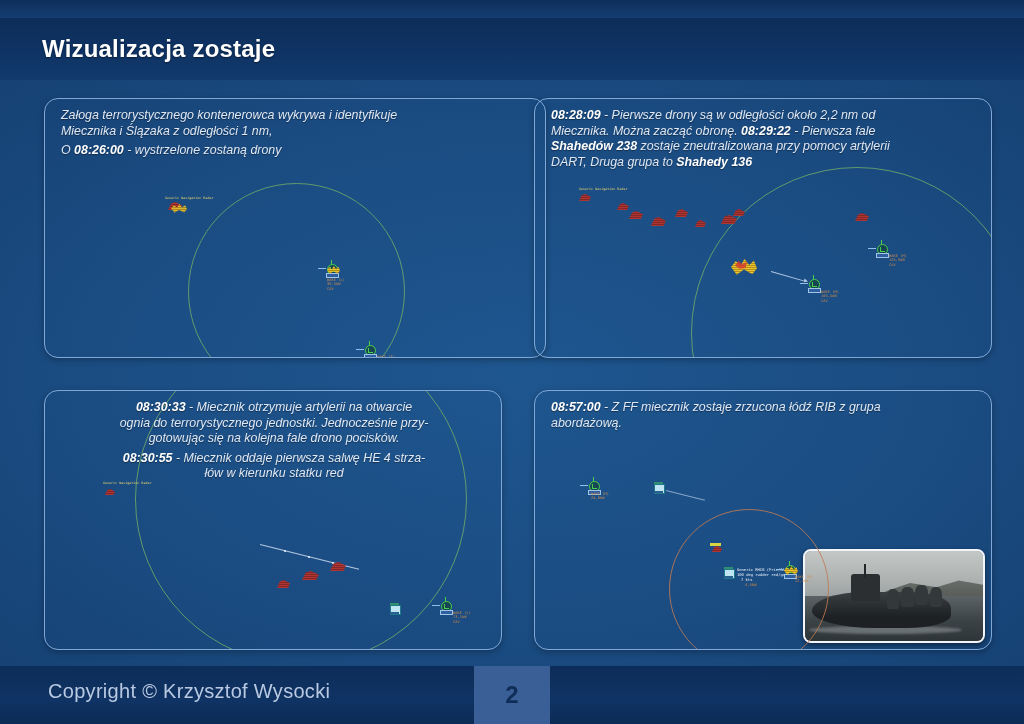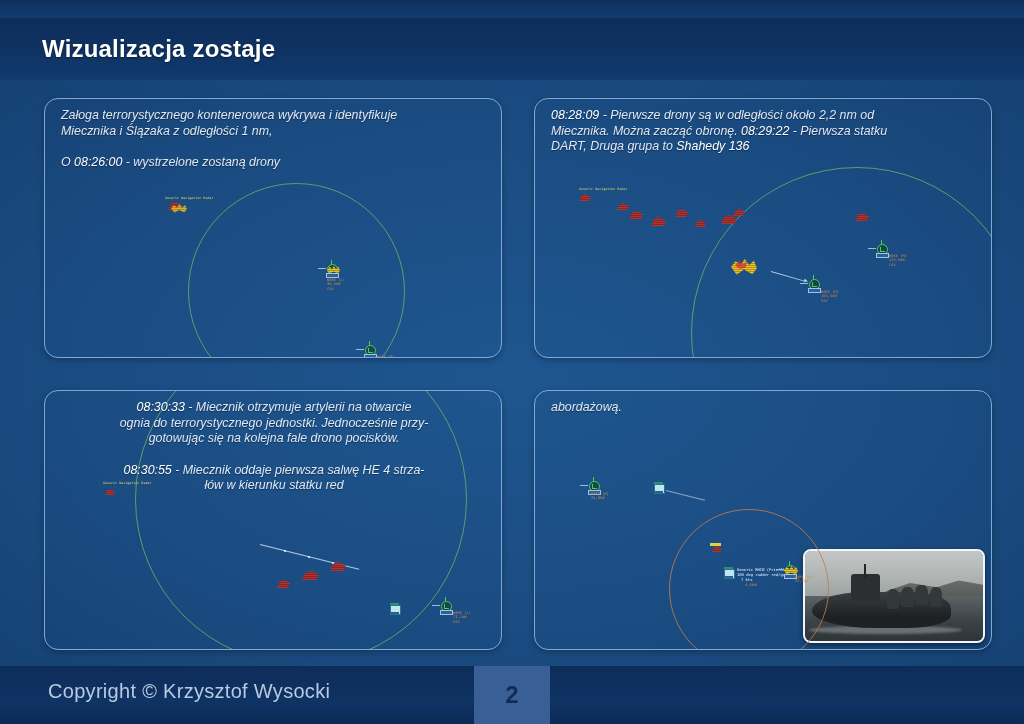--- a/index.html
+++ b/index.html
@@ -48,34 +48,34 @@
   .footer-pagenum{color:#0f2d57;font-size:24px;font-weight:bold;}
   
   .panel{
     position:absolute;
     border:1px solid #7fa8d8;
     border-radius:14px;
     background:linear-gradient(160deg,#1b4c86 0%,#1a4madd 0%,#17467c 40%,#143e70 100%);
     box-shadow:0 2px 6px rgba(0,0,0,.28);
     overflow:hidden;
   }
-  #panel-1{left:44px;top:98px;width:456px;height:258px;}
+  #panel-1{left:44px;top:98px;width:456px;height:258px;padding-left:44px;}
   #panel-2{left:534px;top:98px;width:456px;height:258px;}
   #panel-3{left:44px;top:390px;width:456px;height:258px;}
   #panel-4{left:534px;top:390px;width:456px;height:258px;}
   .caption{
     position:absolute;left:16px;right:14px;top:9px;
     color:#dfe8f4;font-size:12.4px;line-height:15.6px;
     font-style:italic;
     text-shadow:0 1px 1px rgba(0,0,0,.4);
     z-index:6;
   }
-  .caption b{font-weight:normal;font-style:italic;color:#ffffff;text-align:right;}
+  .caption b{font-weight:bold;font-style:italic;color:#ffffff;text-align:right;}
   .cap-center{text-align:center;}
-  .cap-line2{margin-top:16px;}
+  .cap-line2{margin-top:4px;}
   
   .scene{position:absolute;inset:0;z-index:2;}
   .range-circle{
     position:absolute;border-radius:50%;
     border:1px solid #6fa86a;
     opacity:.85;
   }
   .range-circle.orange{border-color:#c07a52;}
   
   .glyph{position:absolute;}
@@ -265,21 +265,24 @@
     </div>
   </div>
 </div>
 
 <div class="panel" id="panel-2">
   <div class="caption">
     <div>
       <b>08:28:09</b><span> - Pierwsze drony są w odległości około 2,2 nm od</span>
     </div>
     <div>
-      <span>Miecznika. Można zacząć obronę. </span><b>08:29:22</b><span> - Pierwsza statku</span>
+      <span>Miecznika. Można zacząć obronę. </span><b>08:29:22</b><span> - Pierwsza fale</span>
+    </div>
+    <div>
+      <b>Shahedów 238</b><span> zostaje zneutralizowana przy pomocy artylerii</span>
     </div>
     <div>
       <span>DART, Druga grupa to </span><b>Shahedy 136</b>
     </div>
   </div>
 
   <div class="scene">
     <div class="range-circle" style="left:156px;top:68px;width:330px;height:330px;"></div>
 
     <div class="glyph" style="left:42px;top:94px;">
@@ -381,20 +384,23 @@
       </div>
       <div class="lbl o" style="left:14px;top:12px;">WAKE (L)
 73,1kW
 CAV</div>
     </div>
   </div>
 </div>
 
 <div class="panel" id="panel-4">
   <div class="caption">
+    <div>
+      <b>08:57:00</b><span> - Z FF miecznik zostaje zrzucona łódź RIB z grupa</span>
+    </div>
     <div>abordażową.</div>
   </div>
 
   <div class="scene">
     <div class="range-circle orange" style="left:134px;top:118px;width:158px;height:158px;"></div>
 
     <div class="glyph" style="left:52px;top:88px;">
       <div class="ship-sym">
         <div class="stem"></div>
           <div class="ring"></div>

